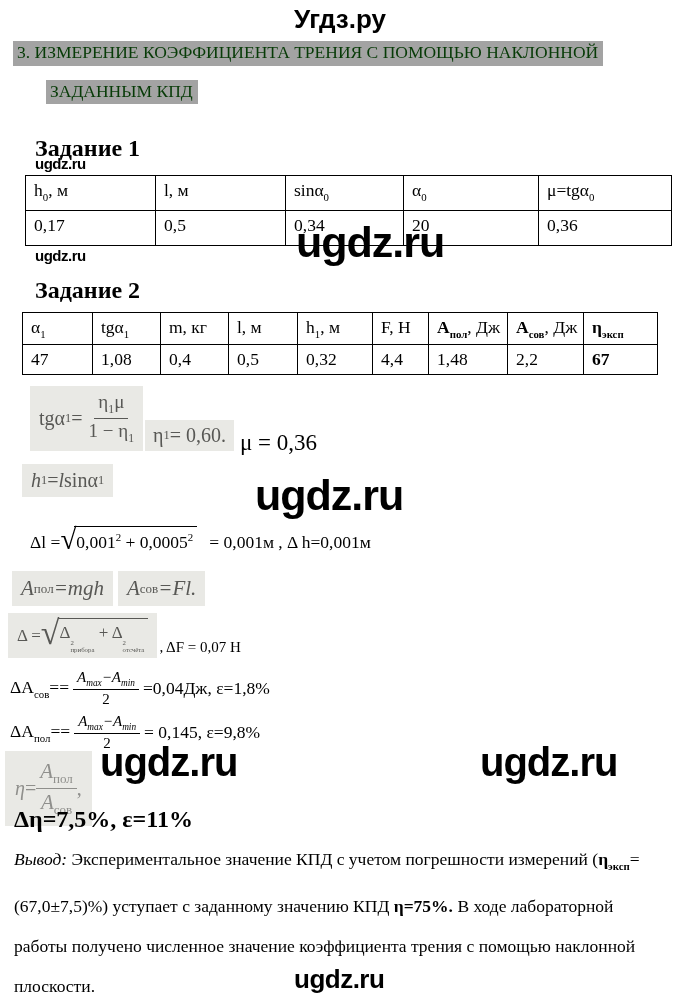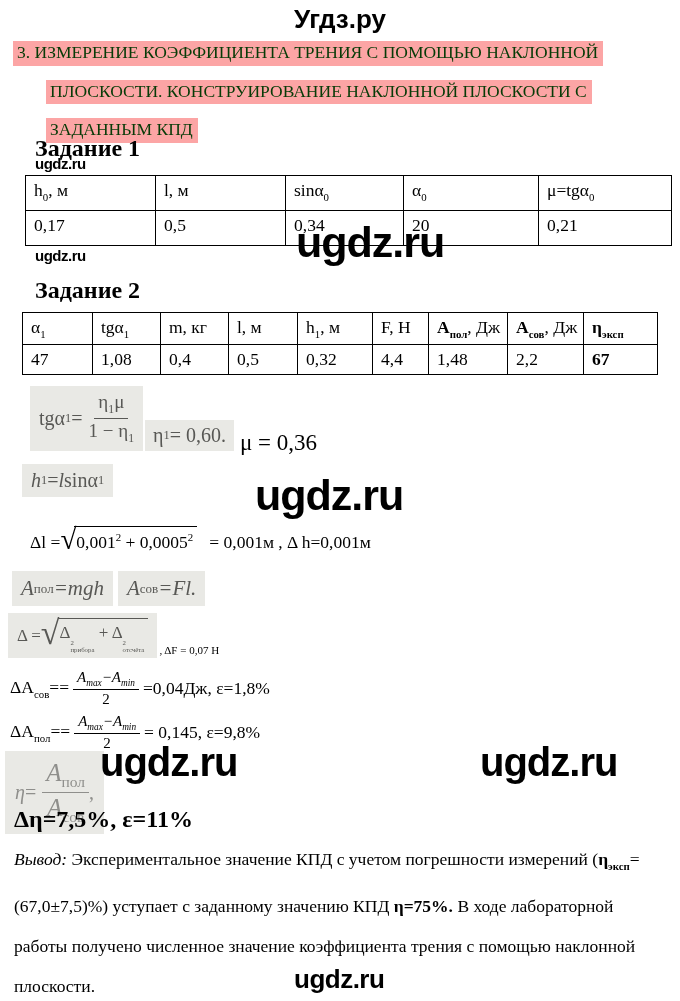--- a/index.html
+++ b/index.html
@@ -6,21 +6,21 @@
   body{width:680px;height:1001px;background:#ffffff;position:relative;
        font-family:"Liberation Serif",serif;color:#000;overflow:hidden;}
   .abs{position:absolute;}
 
   
   .site-title{top:4px;left:0;width:680px;text-align:center;
     font-family:"Liberation Sans",sans-serif;font-weight:700;font-size:26px;}
 
   
   .heading{top:41px;left:13px;font-size:17.5px;line-height:1;}
-  .hl{display:inline-block;background:#fca5a5;color:#073b07;padding:3px 5px 4px 4px;margin-bottom:14px;}
+  .hl{display:inline-block;background:#a3a3a3;color:#073b07;padding:3px 5px 4px 4px;margin-bottom:14px;}
   .hl.indent{margin-left:33px;}
 
   
   .task-label{font-weight:700;font-size:24px;}
   .t1l{top:135px;left:35px;} .t2l{top:277px;left:35px;}
 
   
   .wm{font-family:"Liberation Sans",sans-serif;font-weight:700;letter-spacing:-0.5px;}
   .wm-s{font-size:15px;}
   .wm-s1{top:155px;left:35px;} .wm-s2{top:247px;left:35px;}
@@ -64,45 +64,44 @@
   .f3 .pre{padding-top:6px;}
 
   .f4{top:571px;left:12px;font-size:21px;display:flex;gap:5px;}
   .f4 .gbox{font-style:italic;}
 
   .f5{top:613px;left:8px;display:flex;align-items:flex-end;font-size:17px;}
   .f5 .gbox{font-size:17px;}
   .f5 .rt{font-size:34px;}
   .ss{display:inline-flex;flex-direction:column;align-items:flex-start;
       font-size:11px;line-height:1.05;vertical-align:-7px;}
-  .f5 .tail{font-size:11px;padding-bottom:2px;margin-left:2px;}
+  .f5 .tail{font-size:15px;padding-bottom:2px;margin-left:2px;}
 
   .fline{display:flex;align-items:center;font-size:17.5px;}
   .f6{top:669px;left:10px;} .f7{top:713px;left:10px;}
   .fline .frac{font-size:15px;margin:0 4px;}
   .fline .frac .num{font-style:italic;}
 
   .f8{top:751px;left:5px;font-size:20px;color:#8f8f8c;}
   .f8 .gbox{color:#8f8f8c;flex-direction:row;padding:8px 10px;}
-  .f8 .frac{font-size:25px;margin-left:6px;justify-content:flex-end;}
+  .f8 .frac{font-size:21px;justify-content:flex-end;}
 
   .f9{top:806px;left:14px;font-weight:700;font-size:24px;}
 
   
   .conclusion{top:839px;left:14px;width:656px;font-size:17.5px;line-height:40px;}
   .conclusion b{font-weight:700;}
 </style>
 </head>
 <body>
 
 <div class="abs site-title">Угдз.ру</div>
 
 <div class="abs heading">
   <div><span class="hl">3.  ИЗМЕРЕНИЕ КОЭФФИЦИЕНТА ТРЕНИЯ С ПОМОЩЬЮ НАКЛОННОЙ</span></div>
-  <div><span class="hl indent">ПЛОСКОСТИ. КОНСТРУИРОВАНИЕ НАКЛОННОЙ ПЛОСКОСТИ С</span></div>
   <div><span class="hl indent">ЗАДАННЫМ КПД</span></div>
 </div>
 
 <div class="abs task-label t1l">Задание 1</div>
 <div class="abs wm wm-s wm-s1">ugdz.ru</div>
 
 <table class="abs tb1">
   <colgroup>
       <col style="width:130px">
       <col style="width:130px">
@@ -116,21 +115,21 @@
     <th><span>l, м</span><sub></sub><span></span></th>
     <th><span>sinα</span><sub>0</sub><span></span></th>
     <th><span>α</span><sub>0</sub><span></span></th>
     <th><span>μ=tgα</span><sub>0</sub><span></span></th>
   </tr>
   <tr>
     <td>0,17</td>
     <td>0,5</td>
     <td>0,34</td>
     <td>20</td>
-    <td>0,21</td>
+    <td>0,36</td>
   </tr>
 </tbody>
   </table>
 
 <div class="abs wm wm-b wm-b1">ugdz.ru</div>
 <div class="abs wm wm-s wm-s2">ugdz.ru</div>
 
 <div class="abs task-label t2l">Задание 2</div>
 
 <table class="abs tb2">

